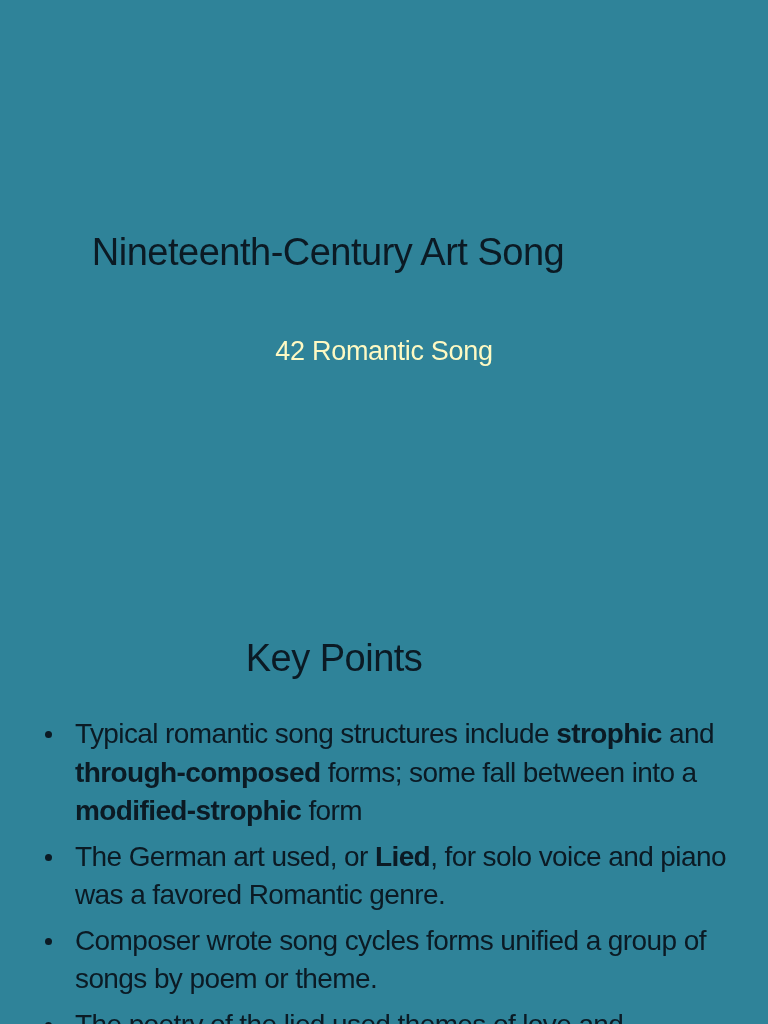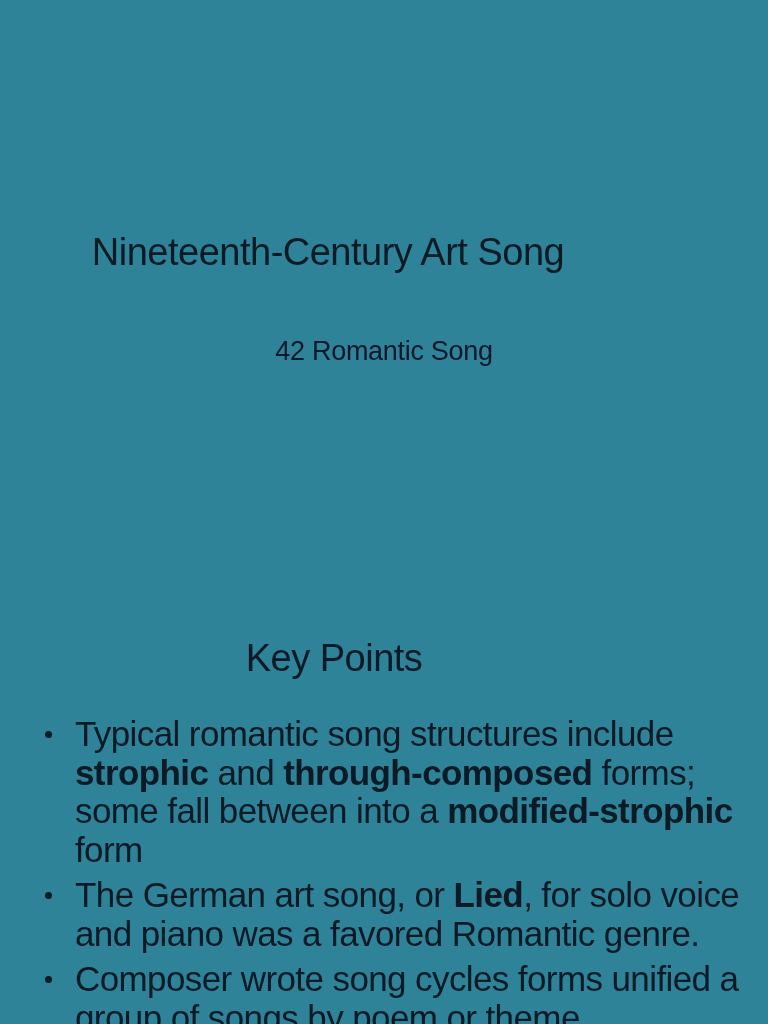--- a/index.html
+++ b/index.html
@@ -42,40 +42,40 @@
       top: 219px;
     }
     .subtitle {
       position: absolute;
       top: 336px;
       left: 0;
       width: 768px;
       text-align: center;
       font-size: 27px;
       letter-spacing: -0.3px;
-      color: #0f172a;
+      color: #fef9c3;
       margin: 0;
     }
     #slide-2 .title {
       top: 65px;
       padding-left: 6px;
     }
     .bullets {
       position: absolute;
       top: 155px;
       left: 44px;
       width: 700px;
       margin: 0;
       padding: 0;
       list-style: none;
     }
     .bullet {
       position: relative;
       padding-left: 31px;
-      font-size: 35px;
+      font-size: 28px;
       line-height: 38.5px;
       letter-spacing: -0.6px;
       margin-bottom: 7px;
     }
     .bullet-dot {
       position: absolute;
       left: 1px;
       top: 16px;
       width: 7px;
       height: 7px;
@@ -96,21 +96,21 @@
 
 <div class="slide" id="slide-2">
   <h2 class="title">Key Points</h2>
   <ul class="bullets">
     <li class="bullet">
       <span class="bullet-dot"></span>
       <span>Typical romantic song structures include </span><b>strophic</b><span> and </span><b>through-composed</b><span> forms; some fall between into a </span><b>modified-strophic</b><span> form</span>
     </li>
     <li class="bullet">
       <span class="bullet-dot"></span>
-      <span>The German art song, or </span><b>Lied</b><span>, for solo voice and piano was a favored Romantic genre.</span>
+      <span>The German art used, or </span><b>Lied</b><span>, for solo voice and piano was a favored Romantic genre.</span>
     </li>
     <li class="bullet">
       <span class="bullet-dot"></span>
       <span>Composer wrote song cycles forms unified a group of songs by poem or theme.</span>
     </li>
     <li class="bullet">
       <span class="bullet-dot"></span>
       <span>The poetry of the lied used themes of love and</span>
     </li>
   </ul>

